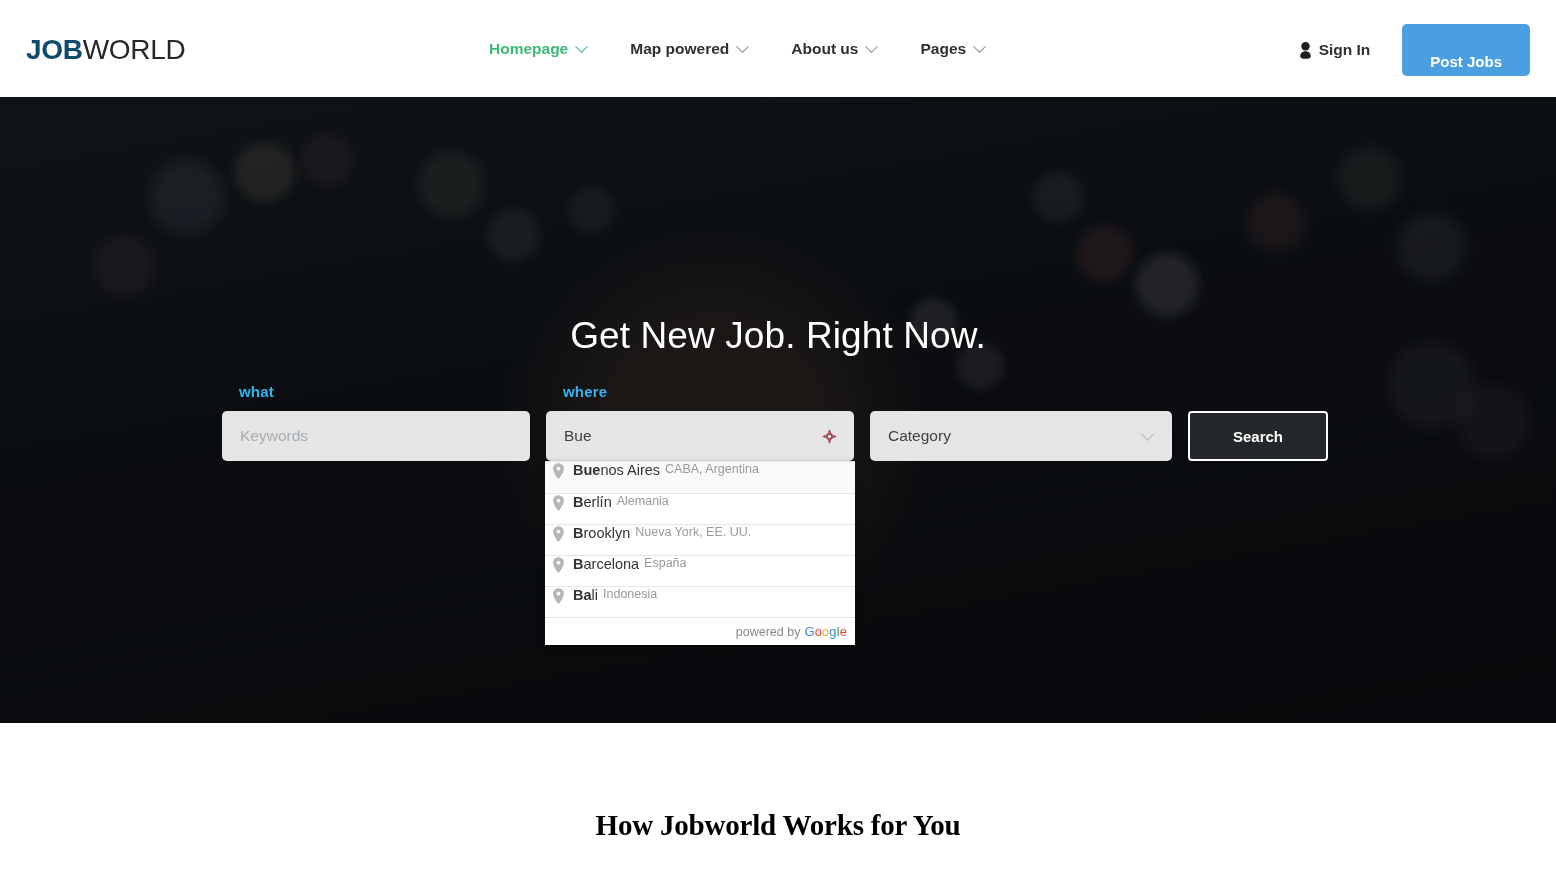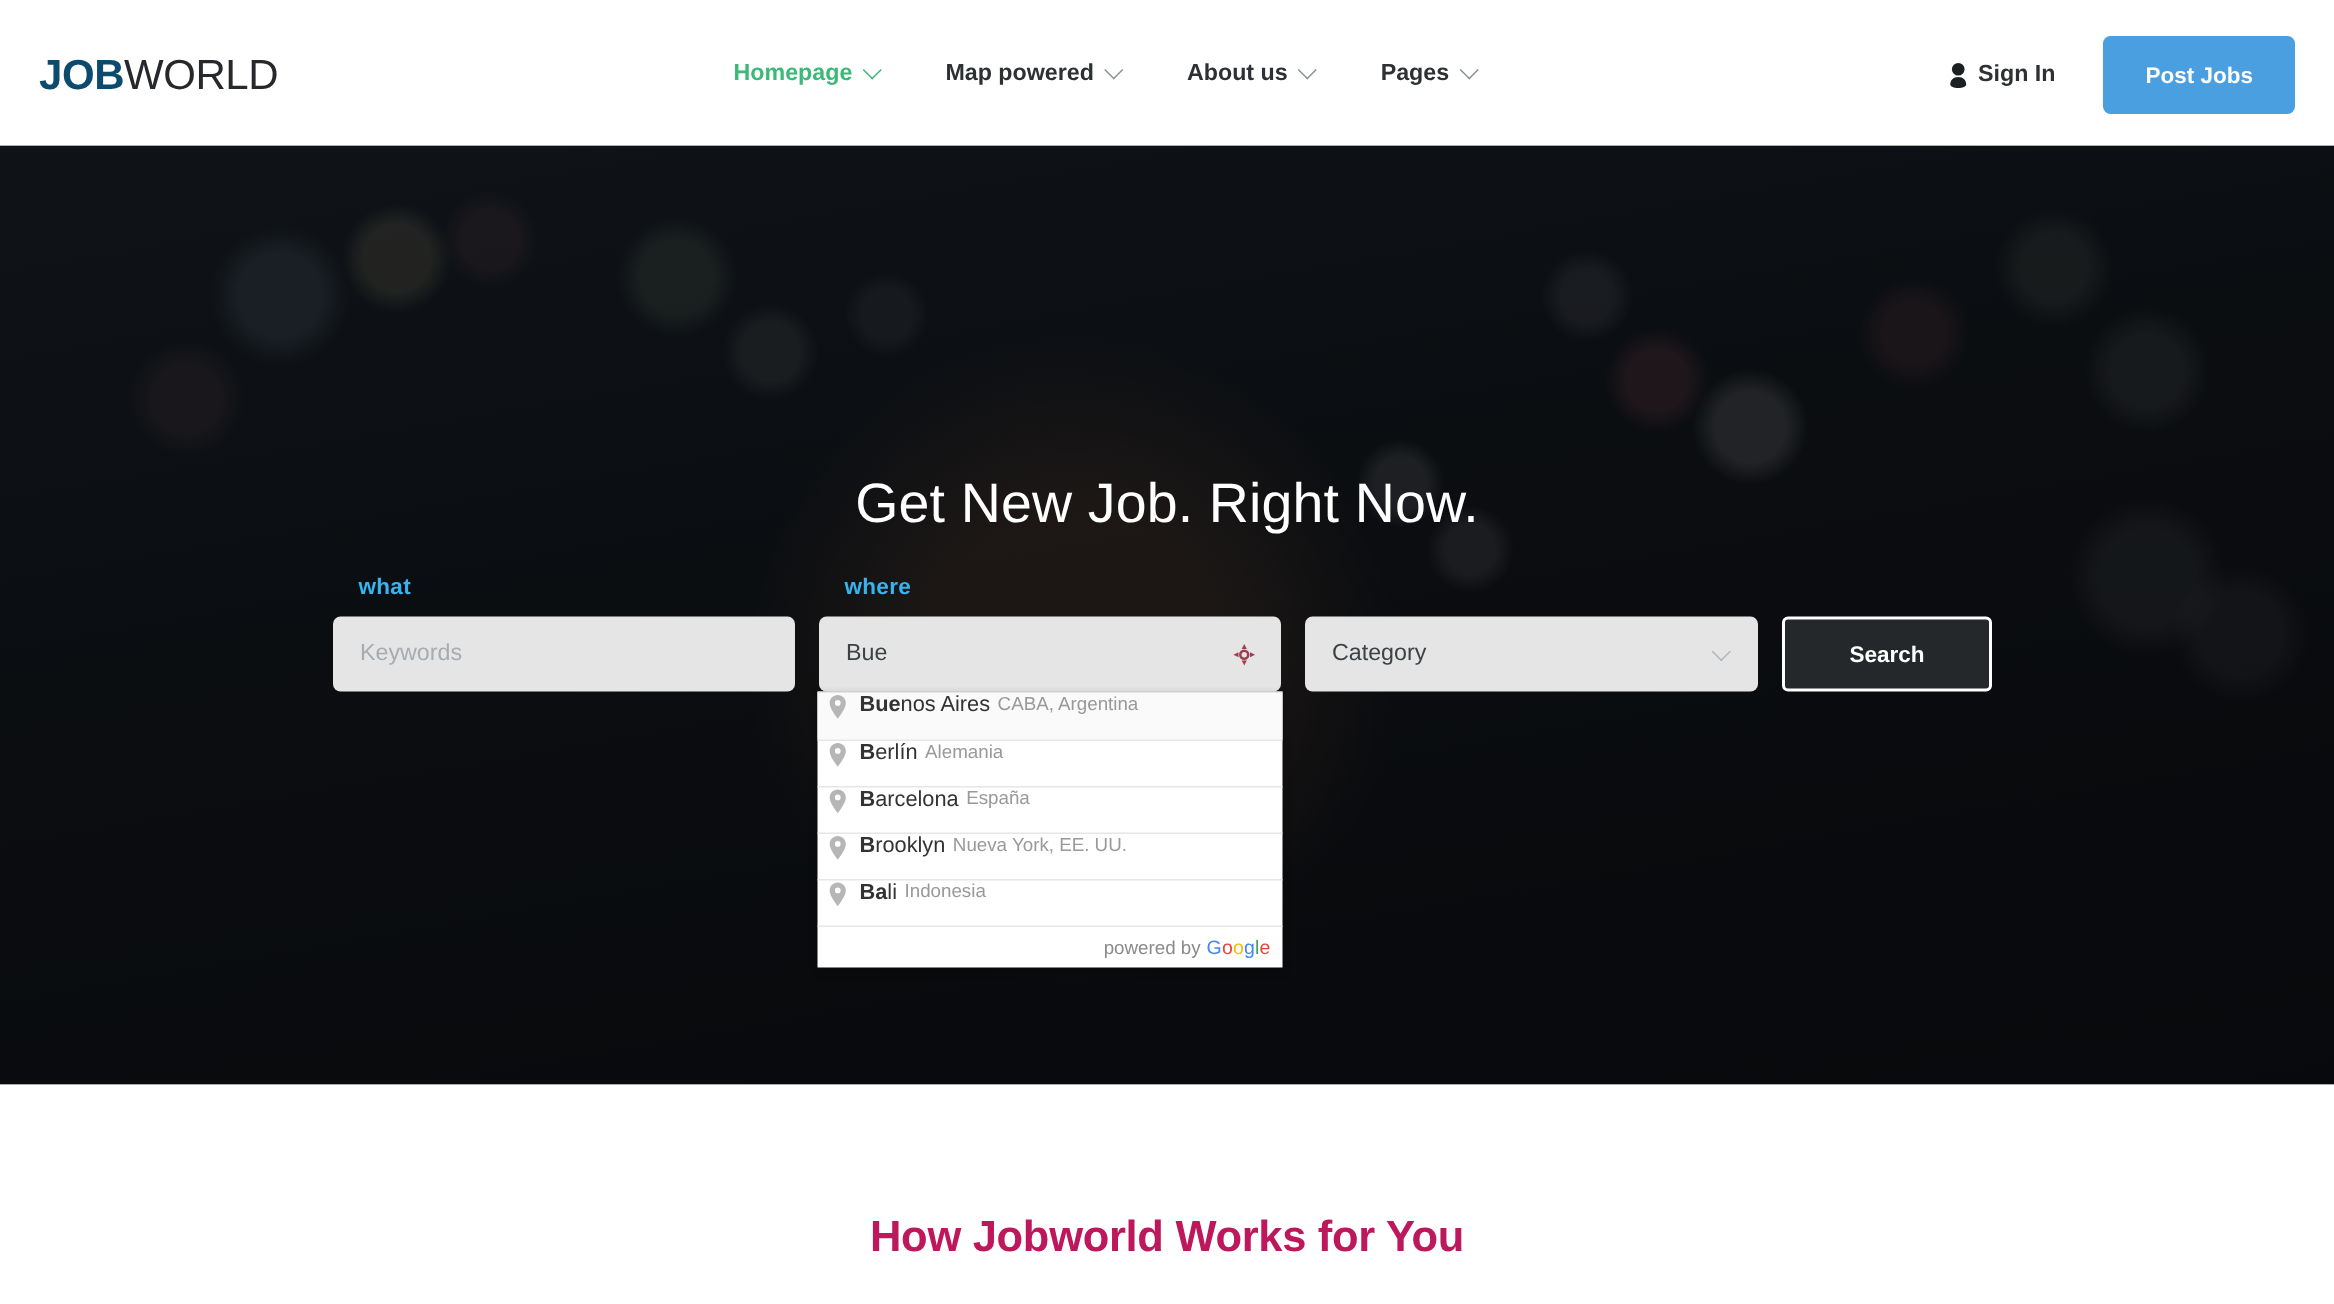--- a/index.html
+++ b/index.html
@@ -90,21 +90,21 @@
     white-space: nowrap;
   }
   .person-icon { display:block; width: 13px; height: 17px; flex: none; }
   .btn-post {
     background: #4a9fe0;
     color: #ffffff;
     font-size: 15px;
     font-weight: 700;
     border: none;
     border-radius: 5px;
-    padding: 1px 28px;
+    padding: 12px 28px;
     height: 52px;
     line-height: 52px;
     cursor: pointer;
     font-family: "Liberation Sans", sans-serif;
     white-space: nowrap;
   }
 
   
   .hero {
     position: relative;
@@ -311,22 +311,23 @@
     height: 146px;
     position: relative;
   }
   .works-title {
     position: absolute;
     top: 86px;
     left: 0; right: 0;
     text-align: center;
     font-size: 29px;
     font-weight: 700;
-    color: #be185d;
+    color: #000000;
     letter-spacing: -0.2px;
+    font-family: Liberation Serif, serif;
   }
 </style>
 </head>
 <body>
 
 <header class="header">
 
   <div class="logo">
     <span class="logo-a">JOB</span><span class="logo-b">WORLD</span>
   </div>
@@ -422,31 +423,31 @@
           </svg>
           <span class="pac-main"><b>B</b><span>erlín</span></span>
           <span class="pac-sub">Alemania</span>
         </div>
 
         <div class="pac-item">
           <svg class="pac-icon" viewBox="0 0 15 20">
             <path d="M7.5 1.3c-3 0-5.4 2.4-5.4 5.4 0 4 5.4 10.4 5.4 10.4s5.4-6.4 5.4-10.4c0-3-2.4-5.4-5.4-5.4z" fill="#b6b6b6"></path>
             <circle cx="7.5" cy="6.6" r="1.9" fill="#ffffff"></circle>
           </svg>
-          <span class="pac-main"><b>B</b><span>arcelona</span></span>
-          <span class="pac-sub">España</span>
+          <span class="pac-main"><b>B</b><span>rooklyn</span></span>
+          <span class="pac-sub">Nueva York, EE. UU.</span>
         </div>
 
         <div class="pac-item">
           <svg class="pac-icon" viewBox="0 0 15 20">
             <path d="M7.5 1.3c-3 0-5.4 2.4-5.4 5.4 0 4 5.4 10.4 5.4 10.4s5.4-6.4 5.4-10.4c0-3-2.4-5.4-5.4-5.4z" fill="#b6b6b6"></path>
             <circle cx="7.5" cy="6.6" r="1.9" fill="#ffffff"></circle>
           </svg>
-          <span class="pac-main"><b>B</b><span>rooklyn</span></span>
-          <span class="pac-sub">Nueva York, EE. UU.</span>
+          <span class="pac-main"><b>B</b><span>arcelona</span></span>
+          <span class="pac-sub">España</span>
         </div>
 
         <div class="pac-item">
           <svg class="pac-icon" viewBox="0 0 15 20">
             <path d="M7.5 1.3c-3 0-5.4 2.4-5.4 5.4 0 4 5.4 10.4 5.4 10.4s5.4-6.4 5.4-10.4c0-3-2.4-5.4-5.4-5.4z" fill="#b6b6b6"></path>
             <circle cx="7.5" cy="6.6" r="1.9" fill="#ffffff"></circle>
           </svg>
           <span class="pac-main"><b>Ba</b><span>li</span></span>
           <span class="pac-sub">Indonesia</span>
         </div>

